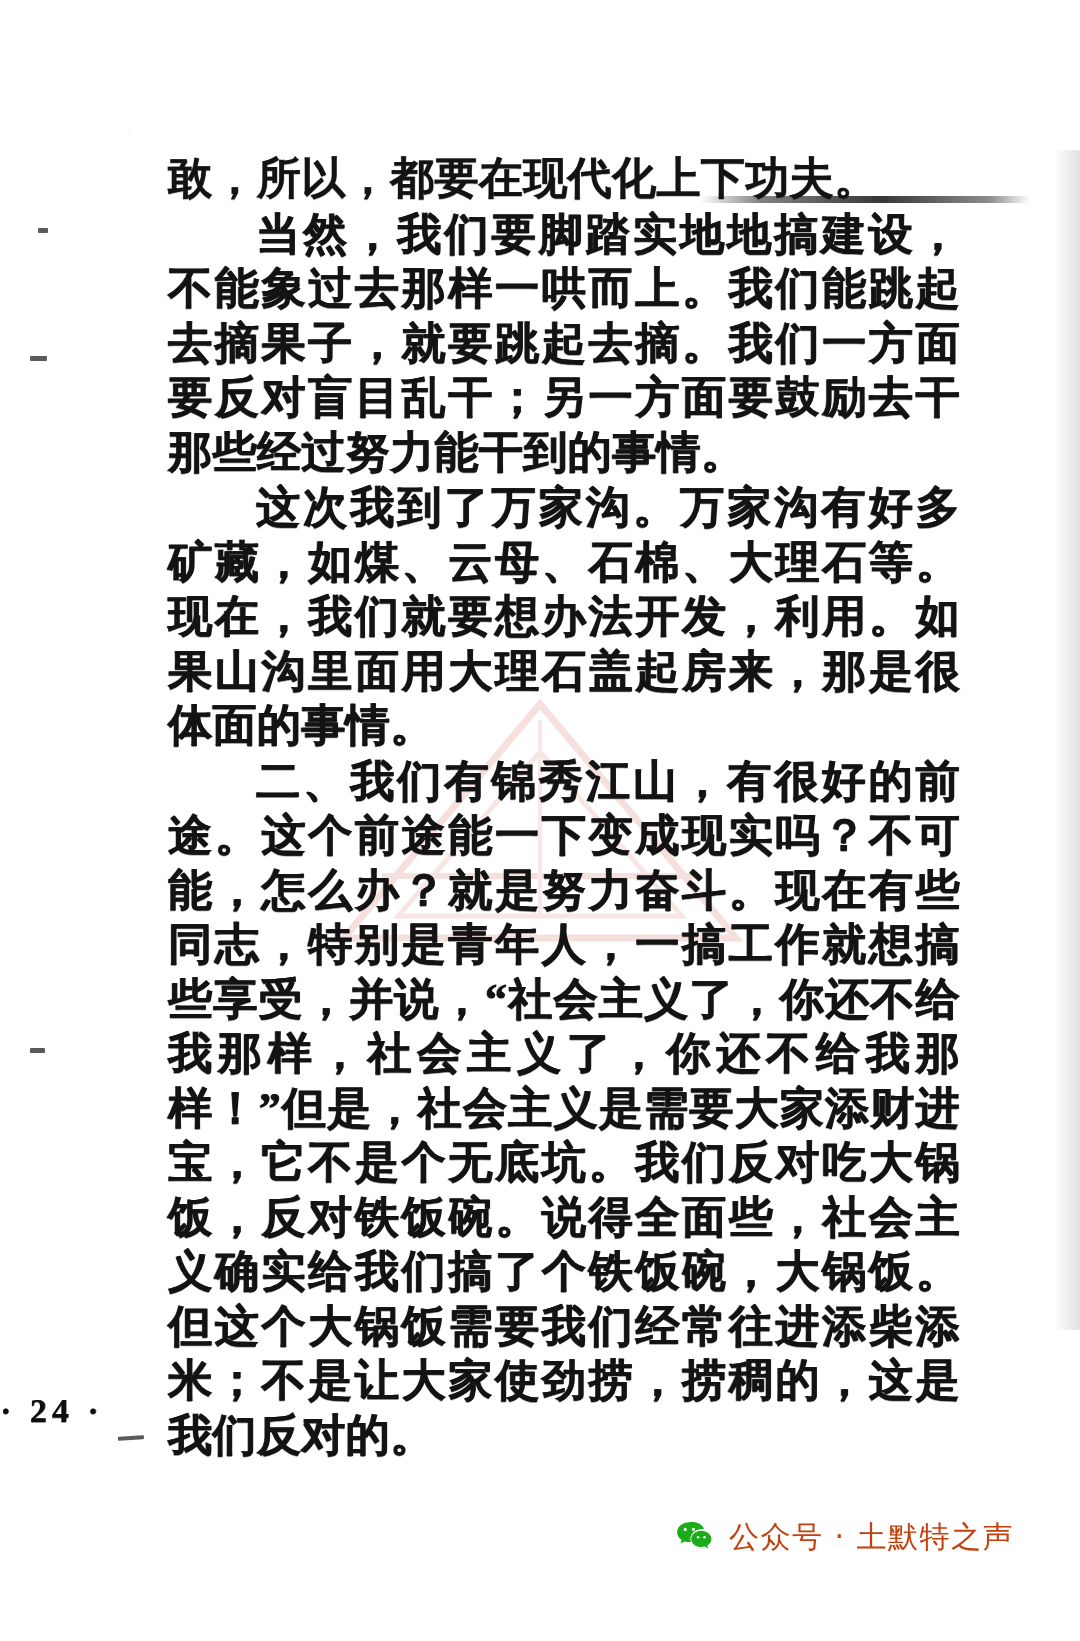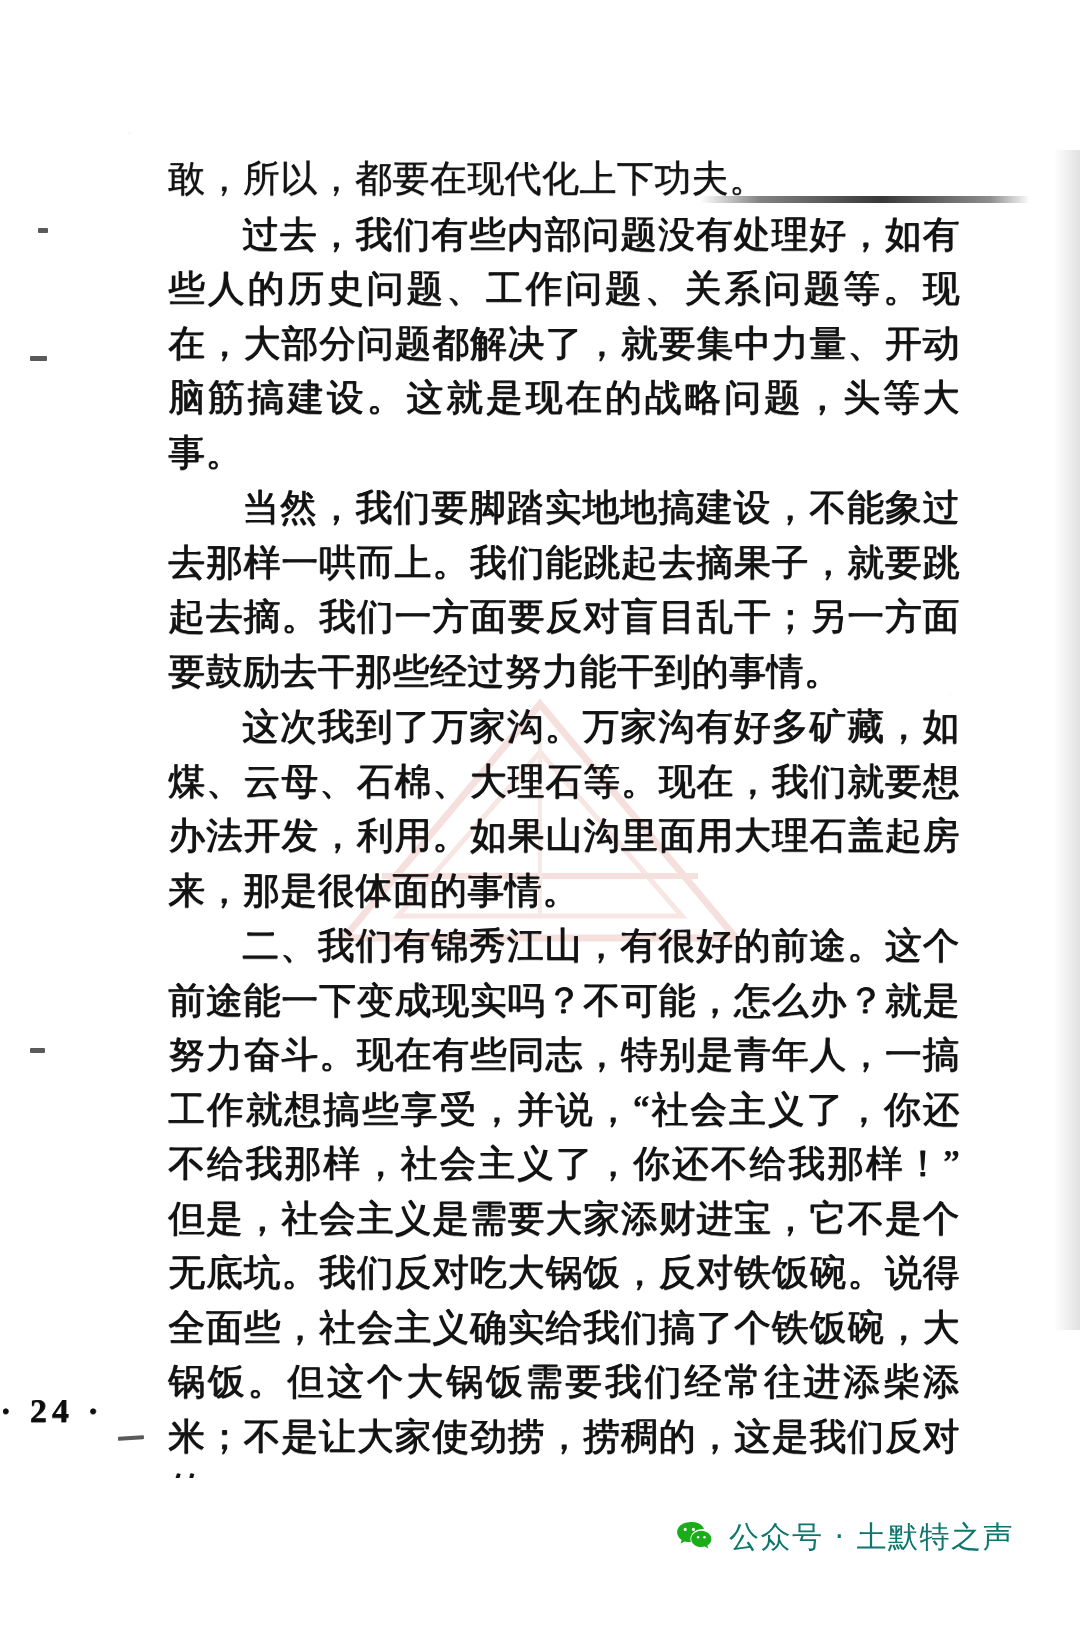--- a/index.html
+++ b/index.html
@@ -81,28 +81,28 @@
   
   #doc-body {
     position: absolute;
     left: 168px;
     top: 152px;
     width: 800px;
   }
   .para {
     margin: 0 8px 1px 0;
     font-family: "Liberation Serif", "DejaVu Serif", serif;
-    font-size: 37px;
+    font-size: 44px;
     line-height: 54.5px;
     color: #131313;
     text-align: justify;
     text-justify: inter-character;
     letter-spacing: .4px;
     text-indent: 0;
-    font-weight: 400;
+    font-weight: 700;
     -webkit-font-smoothing: none;
   }
   .para.indent { text-indent: 2em; }
   
   .para {
     text-shadow:
       0.5px 0 0 rgba(0,0,0,.55),
       -0.4px 0.3px 0 rgba(0,0,0,.30),
       0 0.5px 0 rgba(0,0,0,.25);
   }
@@ -145,21 +145,21 @@
     align-items: center;
     gap: 14px;
   }
   #wechat-icon-wrap {
     width: 42px; height: 42px;
     display: flex; align-items: center; justify-content: center;
   }
   #footer-text {
     font-family: "DejaVu Sans", "Liberation Sans", sans-serif;
     font-size: 30px;
-    color: #0f766e;
+    color: #c2410c;
     letter-spacing: 1.5px;
     white-space: nowrap;
   }
 </style>
 </head>
 <body>
 
 <div id="scan-page">
 
   <div id="scan-noise"></div>
@@ -174,21 +174,20 @@
 
   <svg id="watermark" viewBox="0 0 420 260" xmlns="http://www.w3.org/2000/svg">
     <polygon points="210,14 406,248 14,248" fill="none" stroke="#e09a90" stroke-width="7"></polygon>
     <polygon points="210,62 352,226 68,226" fill="none" stroke="#e8b0a6" stroke-width="5"></polygon>
     <line x1="52" y1="186" x2="368" y2="186" stroke="#e09a90" stroke-width="6"></line>
     <line x1="210" y1="30" x2="210" y2="226" stroke="#eab8ae" stroke-width="4"></line>
   </svg>
 
   <div id="doc-body">
     <p class="para">敢，所以，都要在现代化上下功夫。</p>
-    <p class="para indent heavy">过去，我们有些内部问题没有处理好，如有些人的历史问题、工作问题、关系问题等。现在，大部分问题都解决了，就要集中力量、开动脑筋搞建设。这就是现在的战略问题，头等大事。</p>
     <p class="para indent heavy">当然，我们要脚踏实地地搞建设，不能象过去那样一哄而上。我们能跳起去摘果子，就要跳起去摘。我们一方面要反对盲目乱干；另一方面要鼓励去干那些经过努力能干到的事情。</p>
     <p class="para indent heavy">这次我到了万家沟。万家沟有好多矿藏，如煤、云母、石棉、大理石等。现在，我们就要想办法开发，利用。如果山沟里面用大理石盖起房来，那是很体面的事情。</p>
     <p class="para indent heavy">二、我们有锦秀江山，有很好的前途。这个前途能一下变成现实吗？不可能，怎么办？就是努力奋斗。现在有些同志，特别是青年人，一搞工作就想搞些享受，并说，“社会主义了，你还不给我那样，社会主义了，你还不给我那样！”但是，社会主义是需要大家添财进宝，它不是个无底坑。我们反对吃大锅饭，反对铁饭碗。说得全面些，社会主义确实给我们搞了个铁饭碗，大锅饭。但这个大锅饭需要我们经常往进添柴添米；不是让大家使劲捞，捞稠的，这是我们反对的。</p>
   </div>
 
   <div id="page-number">· 24 ·</div>
 </div>
 
 <div id="footer">
   <div id="wechat-badge">

